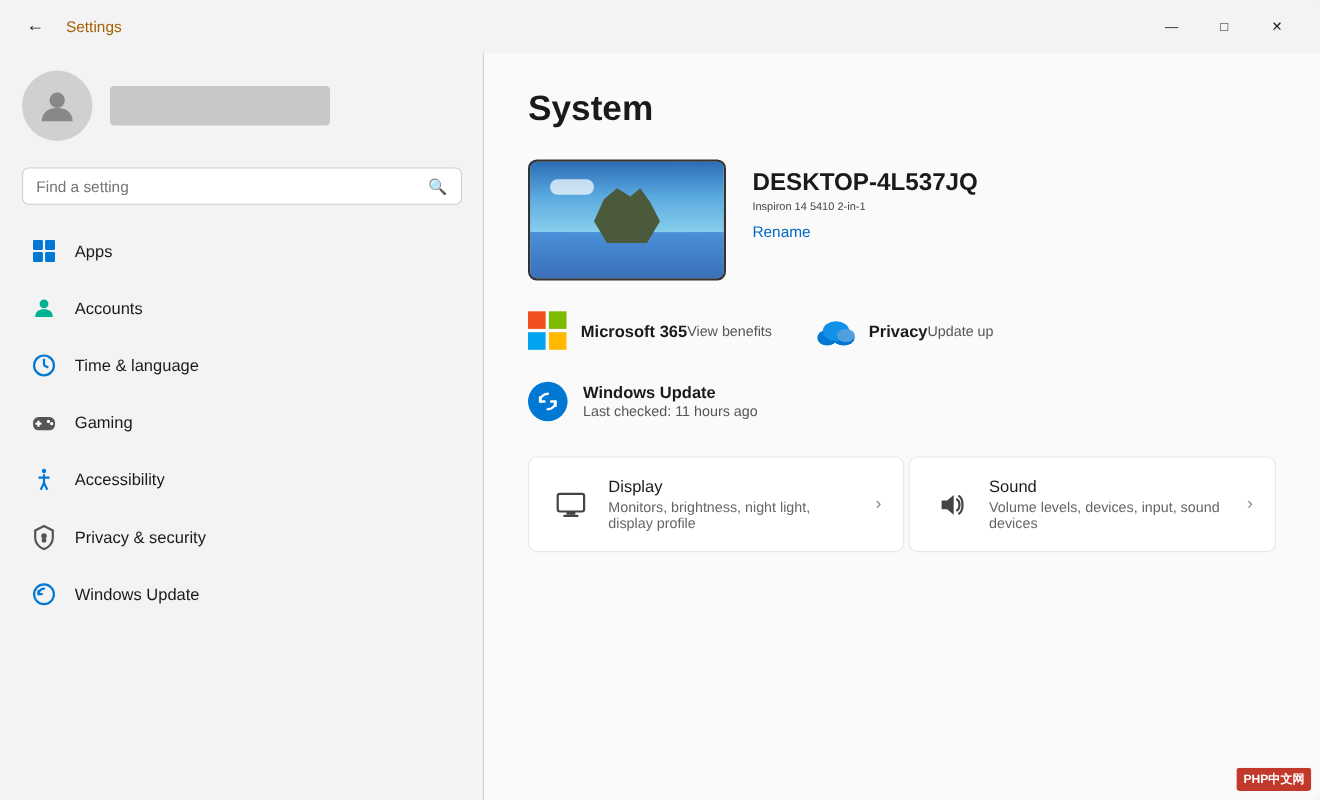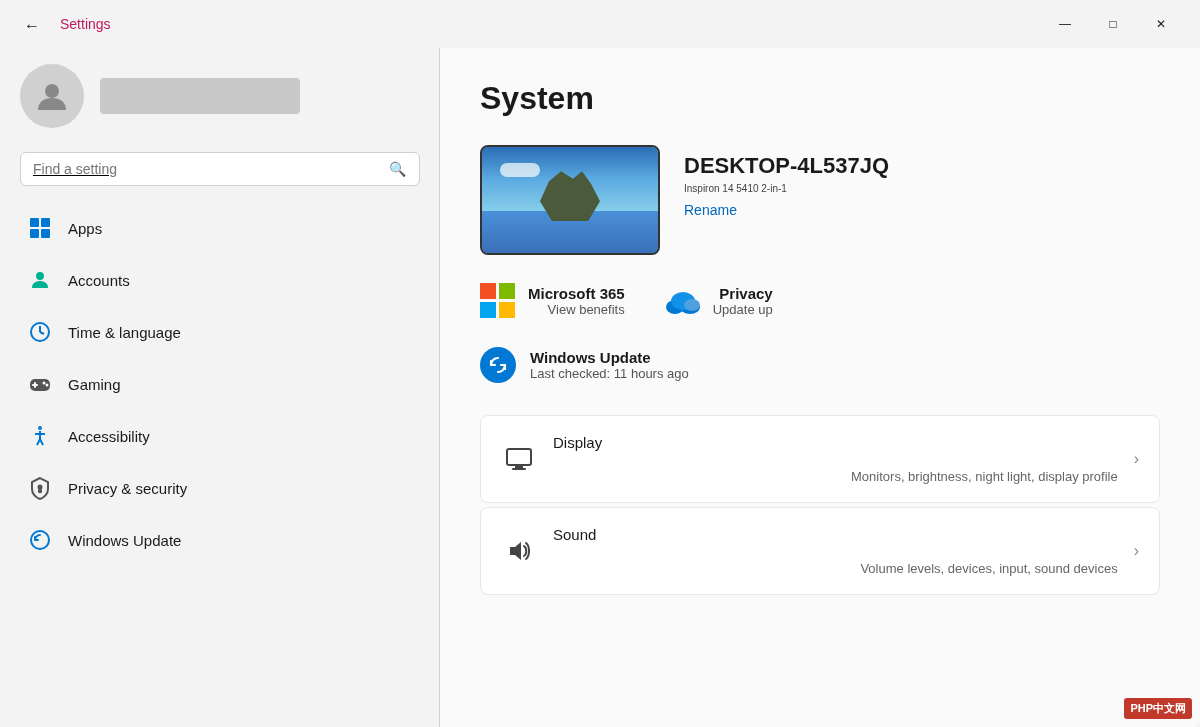--- a/index.html
+++ b/index.html
@@ -32,21 +32,21 @@
       flex-shrink: 0;
     }
     .title-bar-left {
       display: flex;
       align-items: center;
       gap: 12px;
     }
     .title-bar-title {
       font-size: 14px;
       font-weight: 400;
-      color: #be185d;
+      color: #a16207;
     }
     .back-button {
       width: 32px;
       height: 32px;
       border: none;
       background: transparent;
       cursor: pointer;
       display: flex;
       align-items: center;
       justify-content: center;
@@ -129,21 +129,20 @@
       width: 100%;
     }
     .search-box input {
       border: none;
       outline: none;
       background: transparent;
       font-size: 14px;
       color: #000000;
       flex: 1;
       font-family: 'Segoe UI', Arial, sans-serif;
-      text-decoration: underline;
     }
     .search-icon {
       color: #555;
       font-size: 14px;
     }
 
     
     .nav-item {
       display: flex;
       align-items: center;
@@ -266,21 +265,21 @@
       gap: 12px;
       cursor: pointer;
     }
     .service-icon {
       width: 36px;
       height: 36px;
       flex-shrink: 0;
     }
     .service-text {
       display: flex;
-      flex-direction: column;
+      flex-direction: row;
       text-align: right;
     }
     .service-name {
       font-size: 15px;
       font-weight: 600;
       color: #1a1a1a;
     }
     .service-sub {
       font-size: 13px;
       color: #555;
@@ -318,21 +317,20 @@
       color: #1a1a1a;
     }
     .update-sub {
       font-size: 13px;
       color: #555;
     }
 
     
     .settings-list {
       display: flex;
-      flex-direction: column;
       gap: 4px;
     }
     .settings-item {
       background: white;
       border-radius: 8px;
       padding: 18px 20px;
       display: flex;
       align-items: center;
       gap: 16px;
       cursor: pointer;
@@ -352,22 +350,21 @@
       flex-direction: column;
     }
     .settings-item-name {
       font-size: 15px;
       font-weight: 500;
       color: #1a1a1a;
     }
     .settings-item-desc {
       font-size: 13px;
       color: #666;
-      margin-top: 18px;
-      text-align: right;
+      margin-top: 2px;
     }
     .settings-item-chevron {
       color: #888;
       font-size: 16px;
     }
 
     
     .ms-icon {
       display: grid;
       grid-template-columns: 1fr 1fr;

